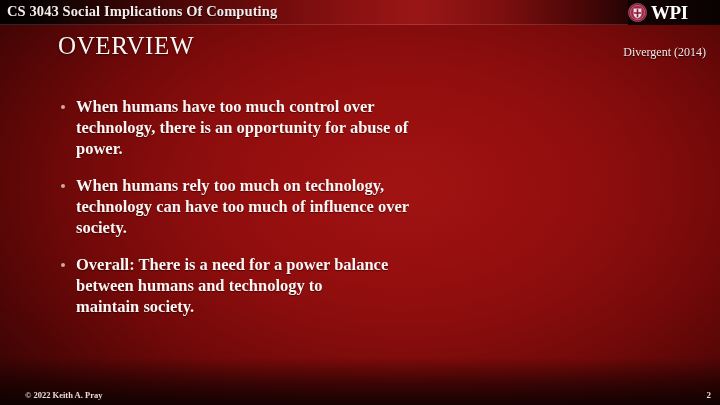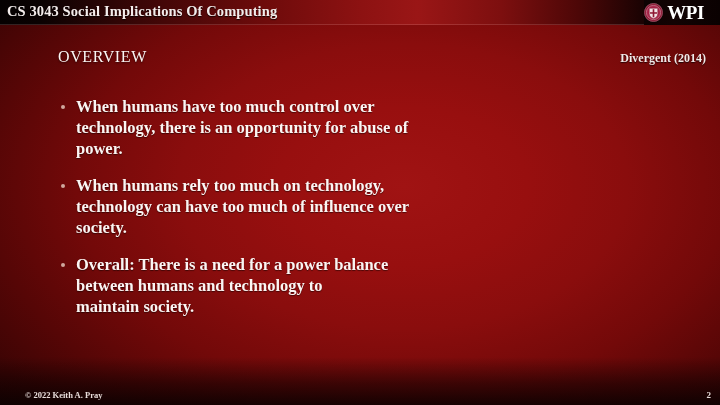--- a/index.html
+++ b/index.html
@@ -63,26 +63,26 @@
     letter-spacing: 0.1px;
     white-space: nowrap;
     text-shadow: 0 1px 1px rgba(0,0,0,0.85);
   }
 
   
   #wpi-logo {
     position: absolute;
     right: 0;
     top: 0;
-    width: 76px;
+    width: 92px;
     height: 25px;
     background: linear-gradient(to right, #0d0202 0%, #120303 40%, #0a0101 100%);
     display: flex;
     align-items: center;
-    justify-content: flex-end;
+    justify-content: flex-start;
     padding-right: 16px;
     box-sizing: border-box;
   }
   #wpi-seal {
     width: 19px;
     height: 19px;
     margin-right: 4px;
     flex: 0 0 auto;
   }
   #wpi-wordmark {
@@ -91,34 +91,34 @@
     color: #ffffff;
     letter-spacing: -0.4px;
     line-height: 1;
     font-family: "Liberation Serif", "DejaVu Serif", serif;
   }
 
   
   #source-line {
     position: absolute;
     right: 14px;
-    top: 51px;
+    top: 45px;
     font-size: 12px;
-    font-weight: bold;
+    font-weight: normal;
     color: #f2e9e8;
     text-shadow: 0 1px 1px rgba(0,0,0,0.7);
     white-space: nowrap;
   }
 
   
   #slide-title {
     position: absolute;
     left: 58px;
-    top: 48px;
-    font-size: 16px;
+    top: 32px;
+    font-size: 25px;
     color: #fbf6f4;
     letter-spacing: 0.6px;
     text-shadow: 0 1px 2px rgba(0,0,0,0.55);
     white-space: nowrap;
   }
 
   
   #bullet-list {
     position: absolute;
     left: 58px;

